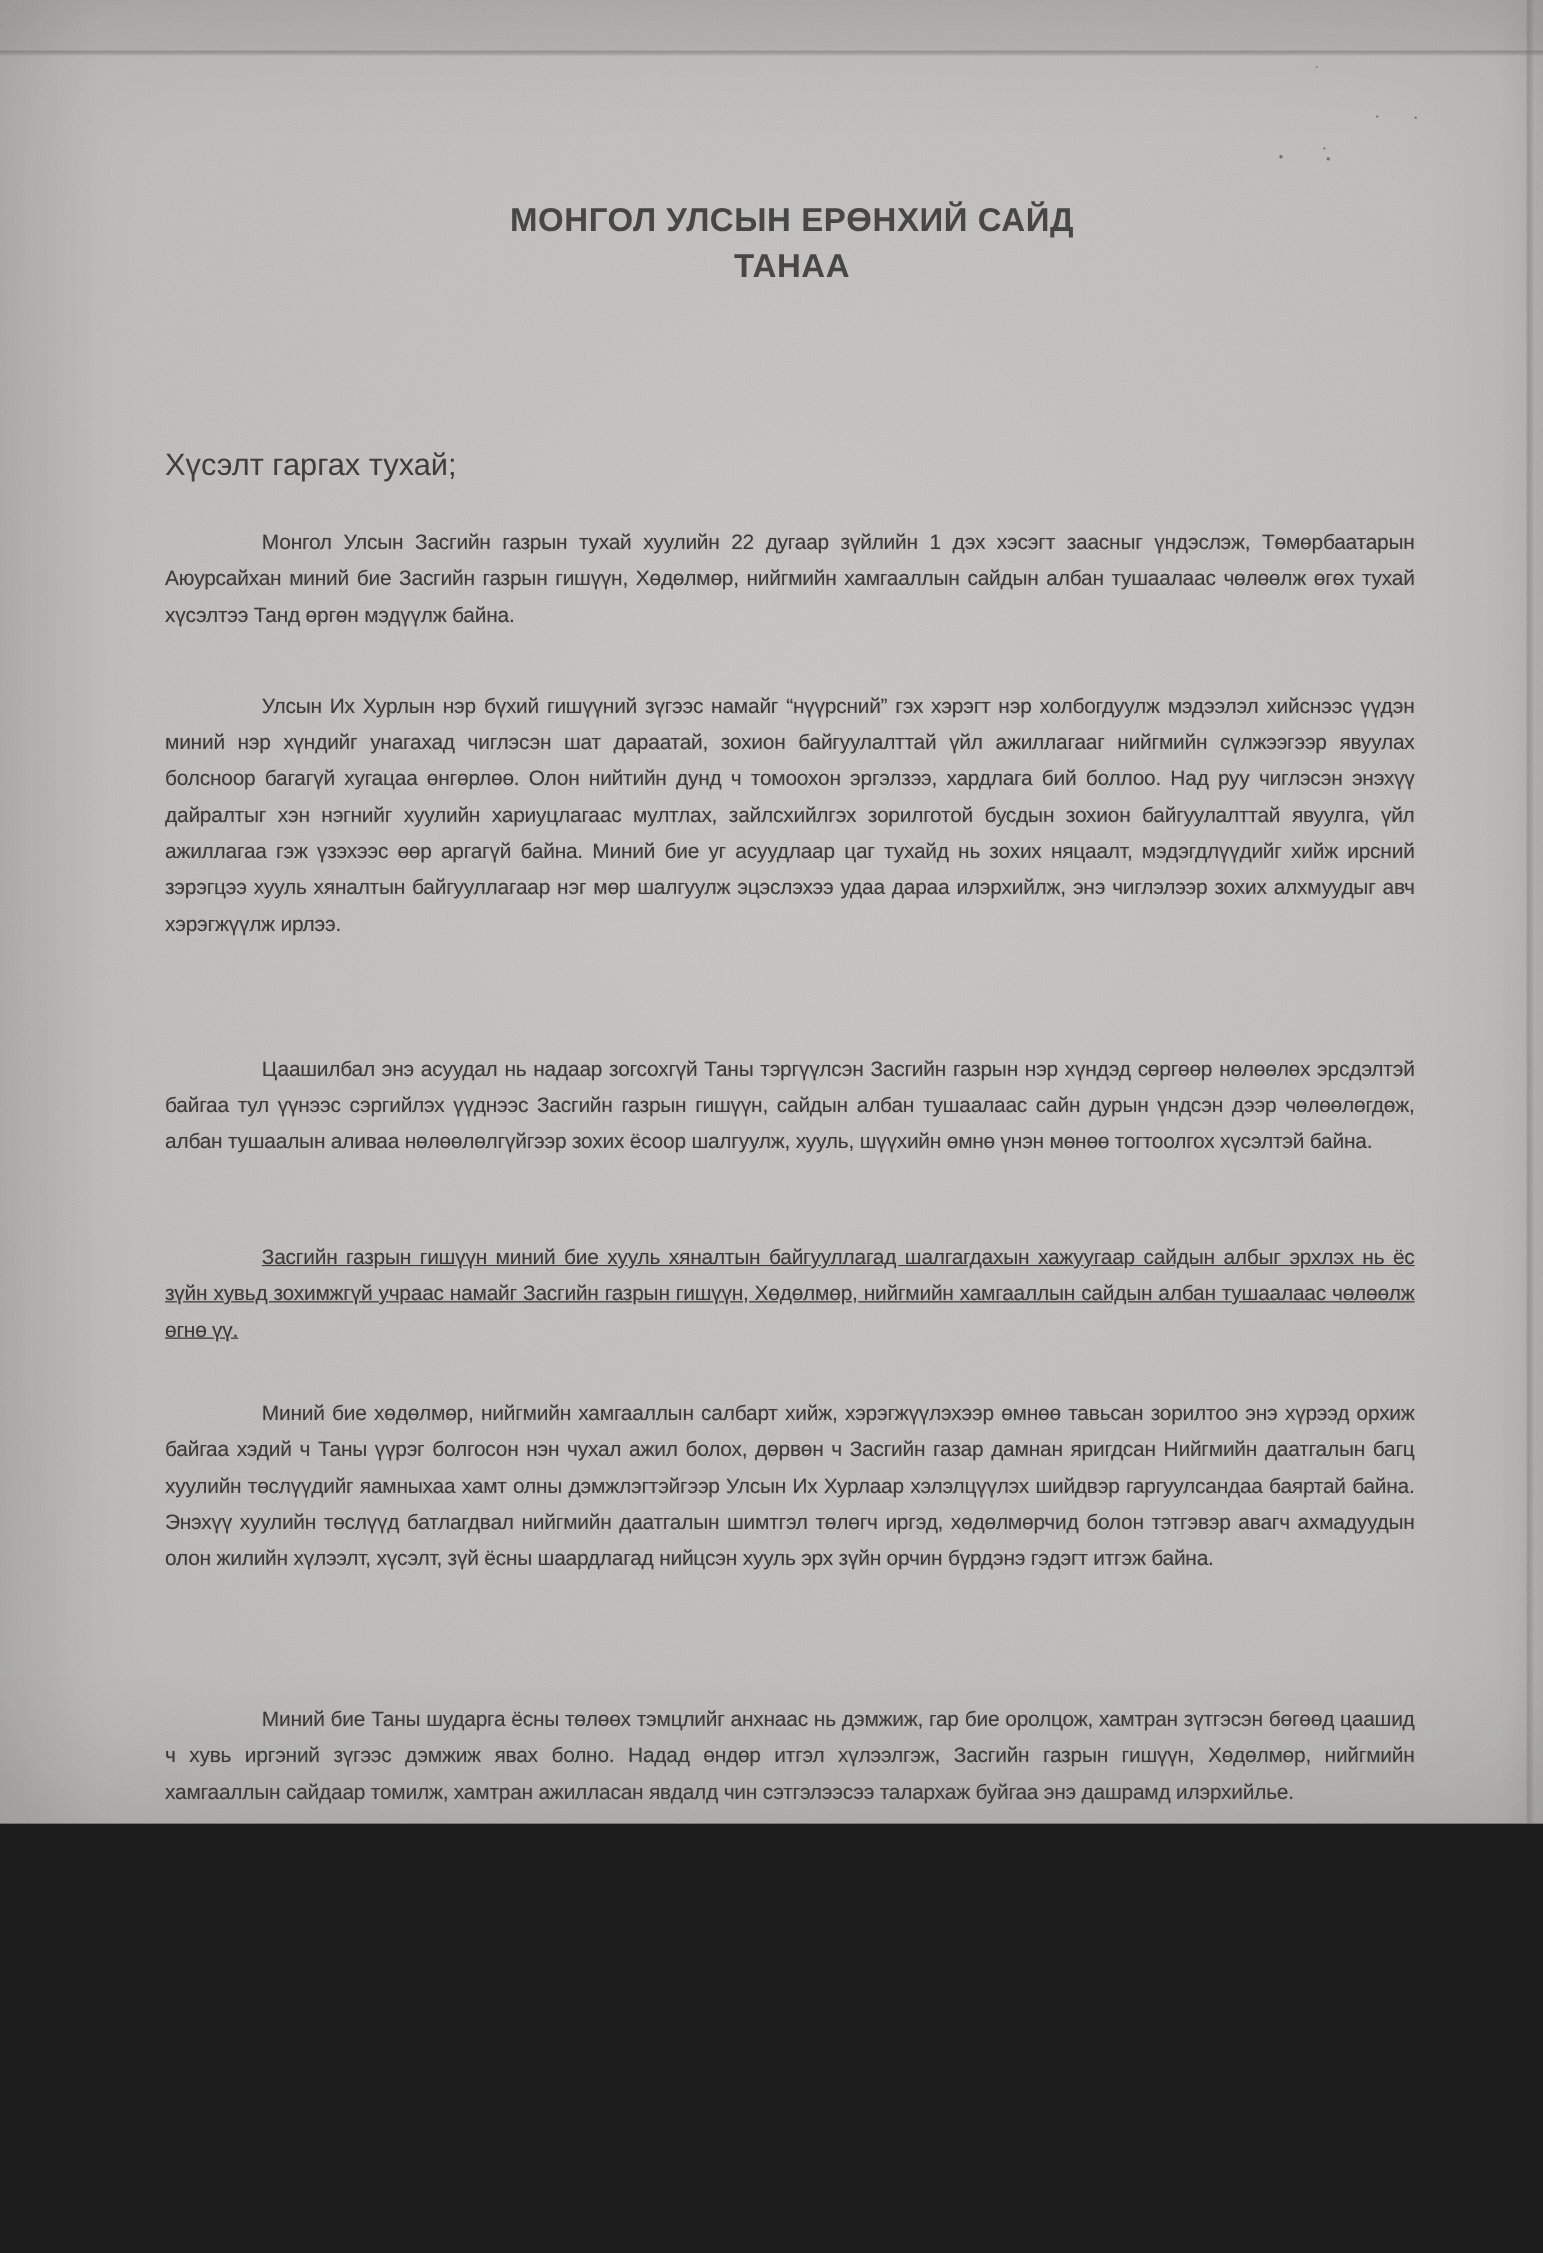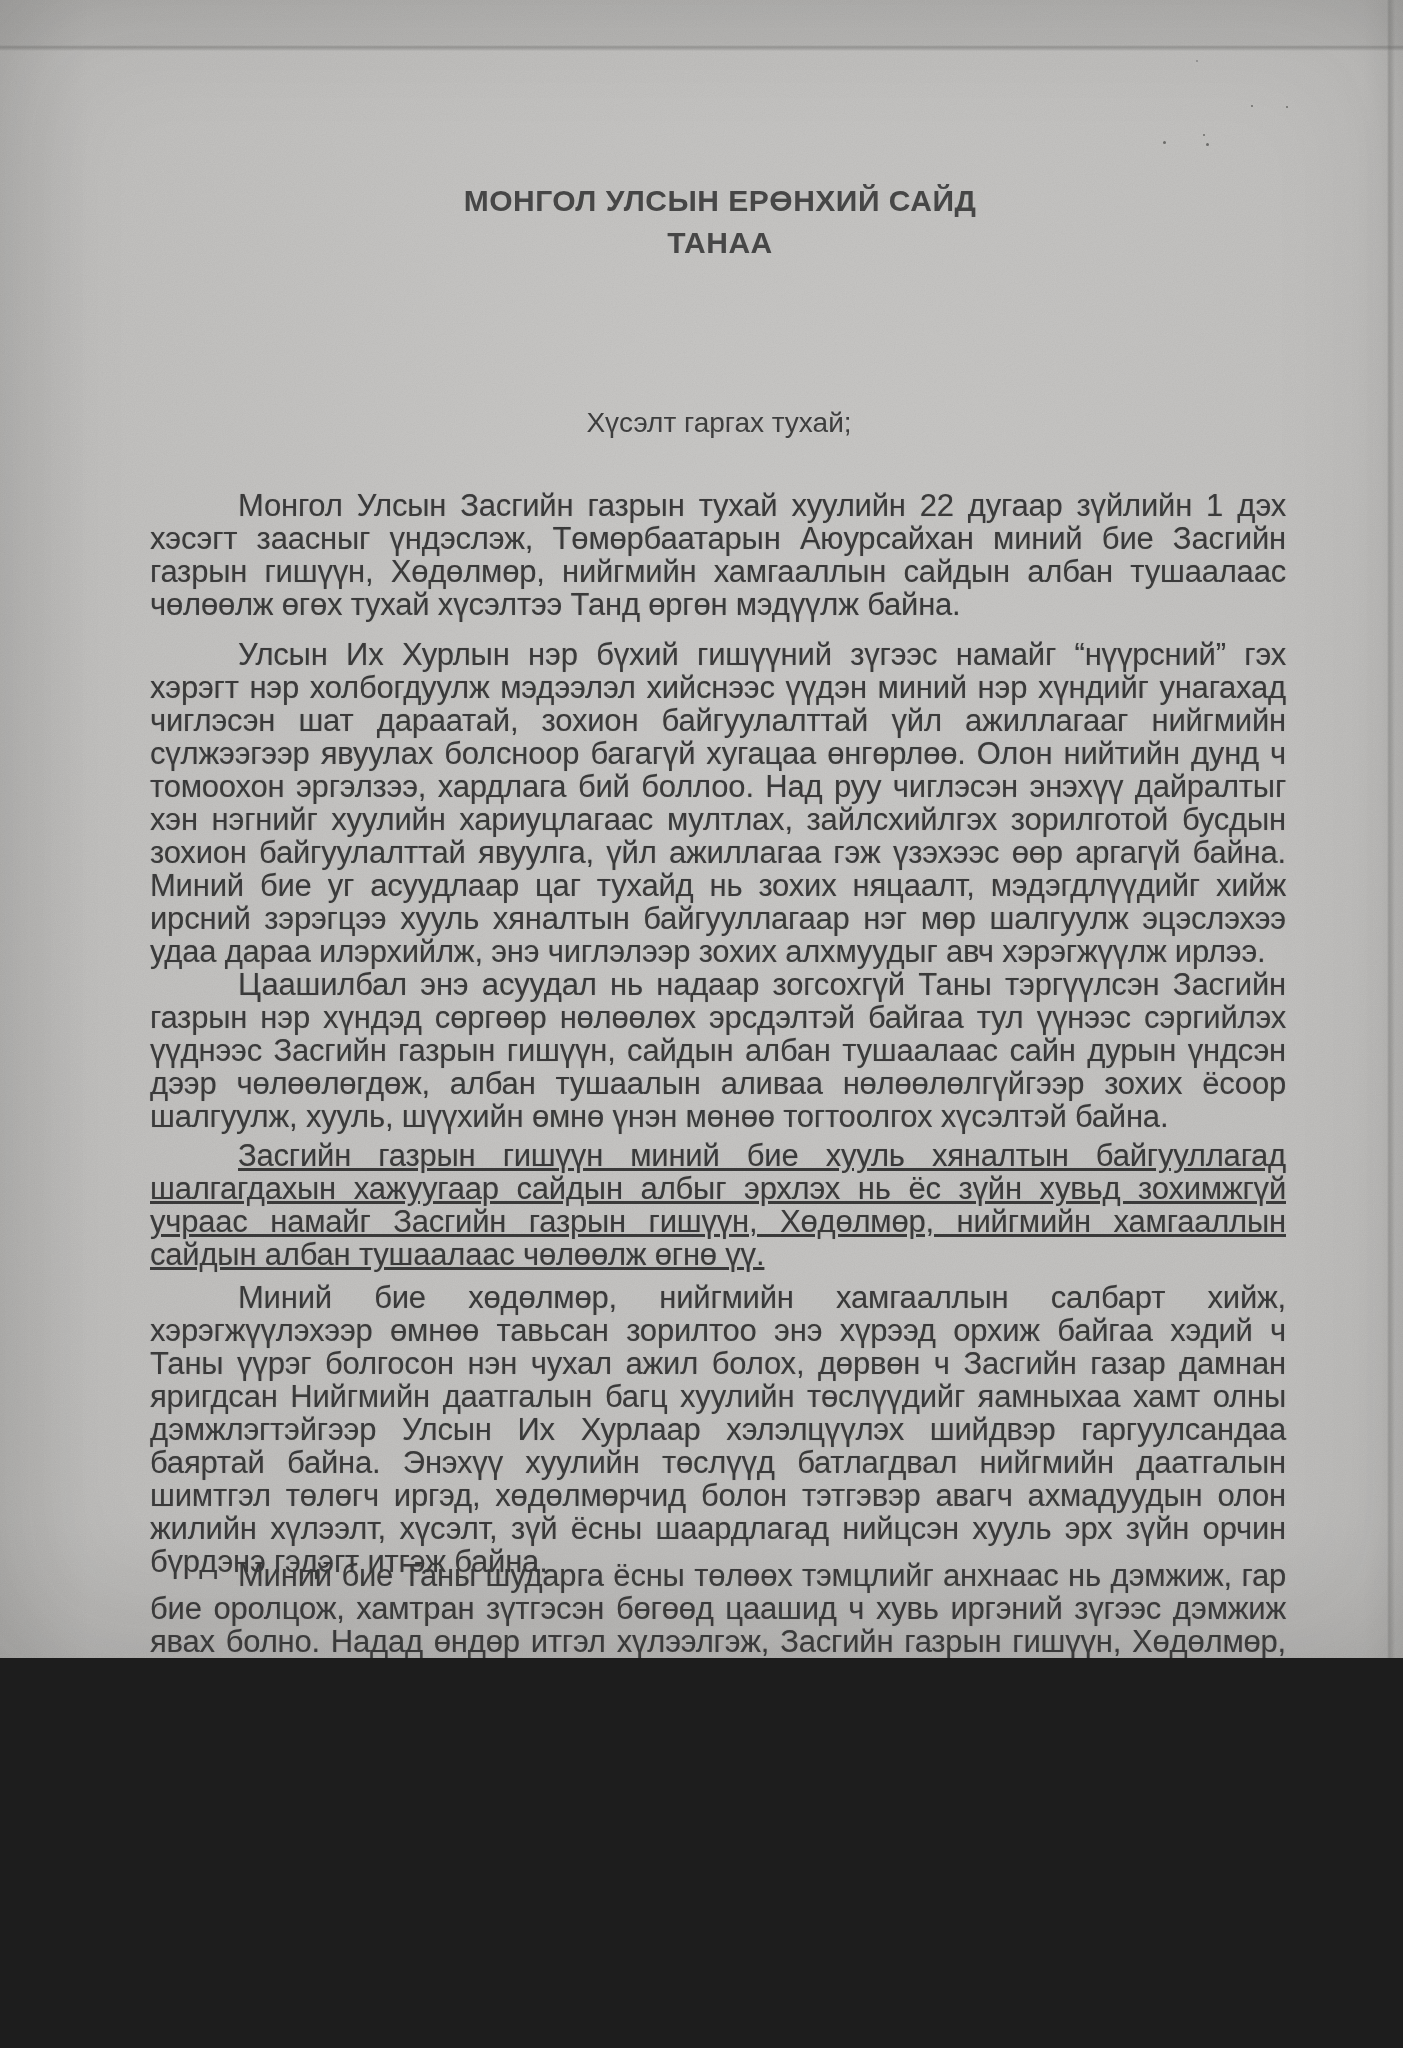--- a/index.html
+++ b/index.html
@@ -19,24 +19,24 @@
     box-shadow: inset 0 0 140px rgba(30,30,30,0.10);
     color:#3e3e3e;
   }
   .letter{position:absolute;inset:0;}
   .recipient{
     position:absolute;left:150px;top:180px;width:1140px;
     text-align:center;font-weight:bold;font-size:30px;line-height:42px;
     color:#4a4a4a;letter-spacing:0.5px;
   }
   .dateline{position:absolute;left:155px;top:333px;font-size:28px;color:#414141;}
-  .subject{position:absolute;left:150px;top:407px;width:1138px;text-align:center;font-size:28px;color:#414141;}
+  .subject{position:absolute;left:150px;top:407px;width:1138px;text-align:left;font-size:28px;color:#414141;}
   .para{
     position:absolute;left:150px;width:1136px;
-    font-size:31px;line-height:33px;letter-spacing:-0.2px;
+    font-size:19px;line-height:33px;letter-spacing:-0.2px;
     text-align:justify;text-align-last:left;
     text-indent:88px;color:#3d3d3d;
     text-shadow:0 0 1px rgba(70,70,70,0.35);
   }
   .p1{top:458px;} .p2{top:607px;} .p3{top:937px;} .p4{top:1108px;text-decoration:underline;}
   .p5{top:1250px;} .p6{top:1528px;}
   .closing{position:absolute;left:240px;top:1705px;font-size:27px;color:#3d3d3d;font-weight:bold;}
   .sig-titles{position:absolute;left:240px;top:1764px;font-size:27px;line-height:40px;color:#3d3d3d;margin-top:44px;}
   .sig-name{position:absolute;left:1035px;top:1835px;font-size:28px;color:#3c3c3c;}
   .sig-mark{position:absolute;left:852px;top:1752px;width:275px;height:185px;}

